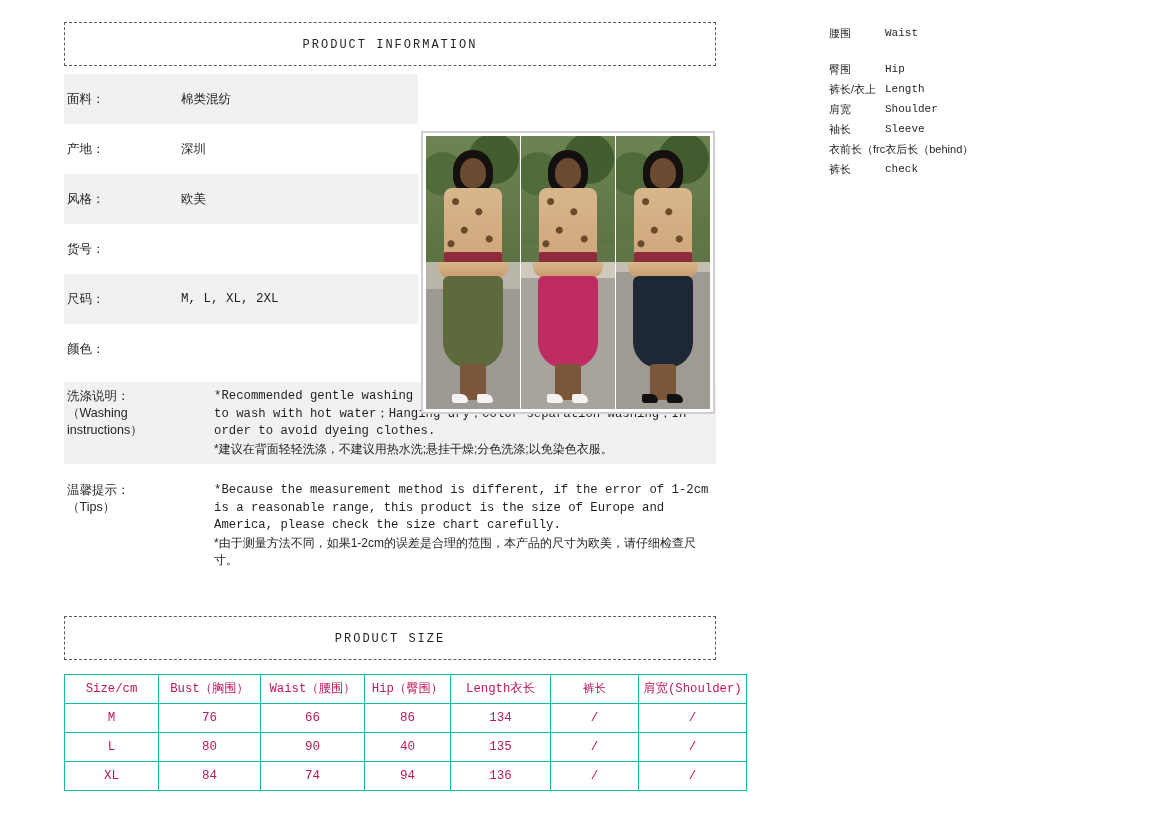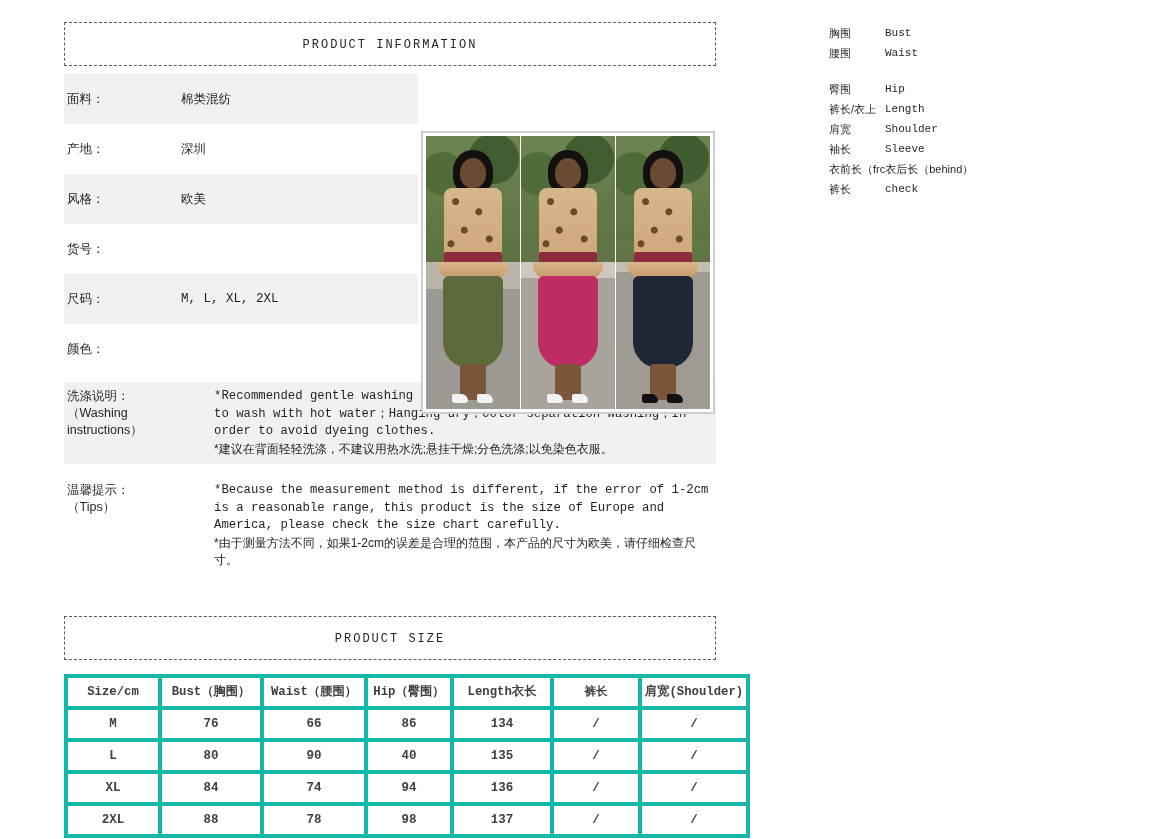--- a/index.html
+++ b/index.html
@@ -207,27 +207,27 @@
   .size-title-wrap { margin-top: 40px; }
 
   
   .size-table {
     margin-top: 14px;
     border-collapse: collapse;
     width: 652px;
     table-layout: fixed;
   }
   .size-table th, .size-table td {
-    border: 4px solid #14b8a6;
+    border: 1px solid #14b8a6;
     height: 26px;
     text-align: center;
     font-family: "Liberation Mono", monospace;
     font-size: 12.5px;
-    font-weight: bold;
-    color: #404040;
+    font-weight: normal;
+    color: #be185d;
   }
   .size-table th { font-size: 12.3px; }
   .size-table .cn { font-family: "Liberation Sans", sans-serif; font-size: 11.5px; }
   .col-size { width: 94px; }
   .col-bust { width: 102px; }
   .col-waist { width: 104px; }
   .col-hip { width: 86px; }
   .col-len { width: 100px; }
   .col-pants { width: 88px; }
   .col-sh { width: 108px; }
@@ -409,39 +409,26 @@
         </tr>
         <tr>
           <td>XL</td>
           <td>84</td>
           <td>74</td>
           <td>94</td>
           <td>136</td>
           <td>/</td>
           <td>/</td>
         </tr>
-        <tr>
-          <td>2XL</td>
-          <td>88</td>
-          <td>78</td>
-          <td>98</td>
-          <td>137</td>
-          <td>/</td>
-          <td>/</td>
-        </tr>
       </tbody>
     </table>
   </div>
 
   <div class="glossary">
     <div class="gloss-row">
-      <span class="gloss-cn">胸围</span>
-      <span class="gloss-en">Bust</span>
-    </div>
-    <div class="gloss-row">
       <span class="gloss-cn">腰围</span>
       <span class="gloss-en">Waist</span>
     </div>
 
     <div class="gap"></div>
 
     <div class="gloss-row">
       <span class="gloss-cn">臀围</span>
       <span class="gloss-en">Hip</span>
     </div>

